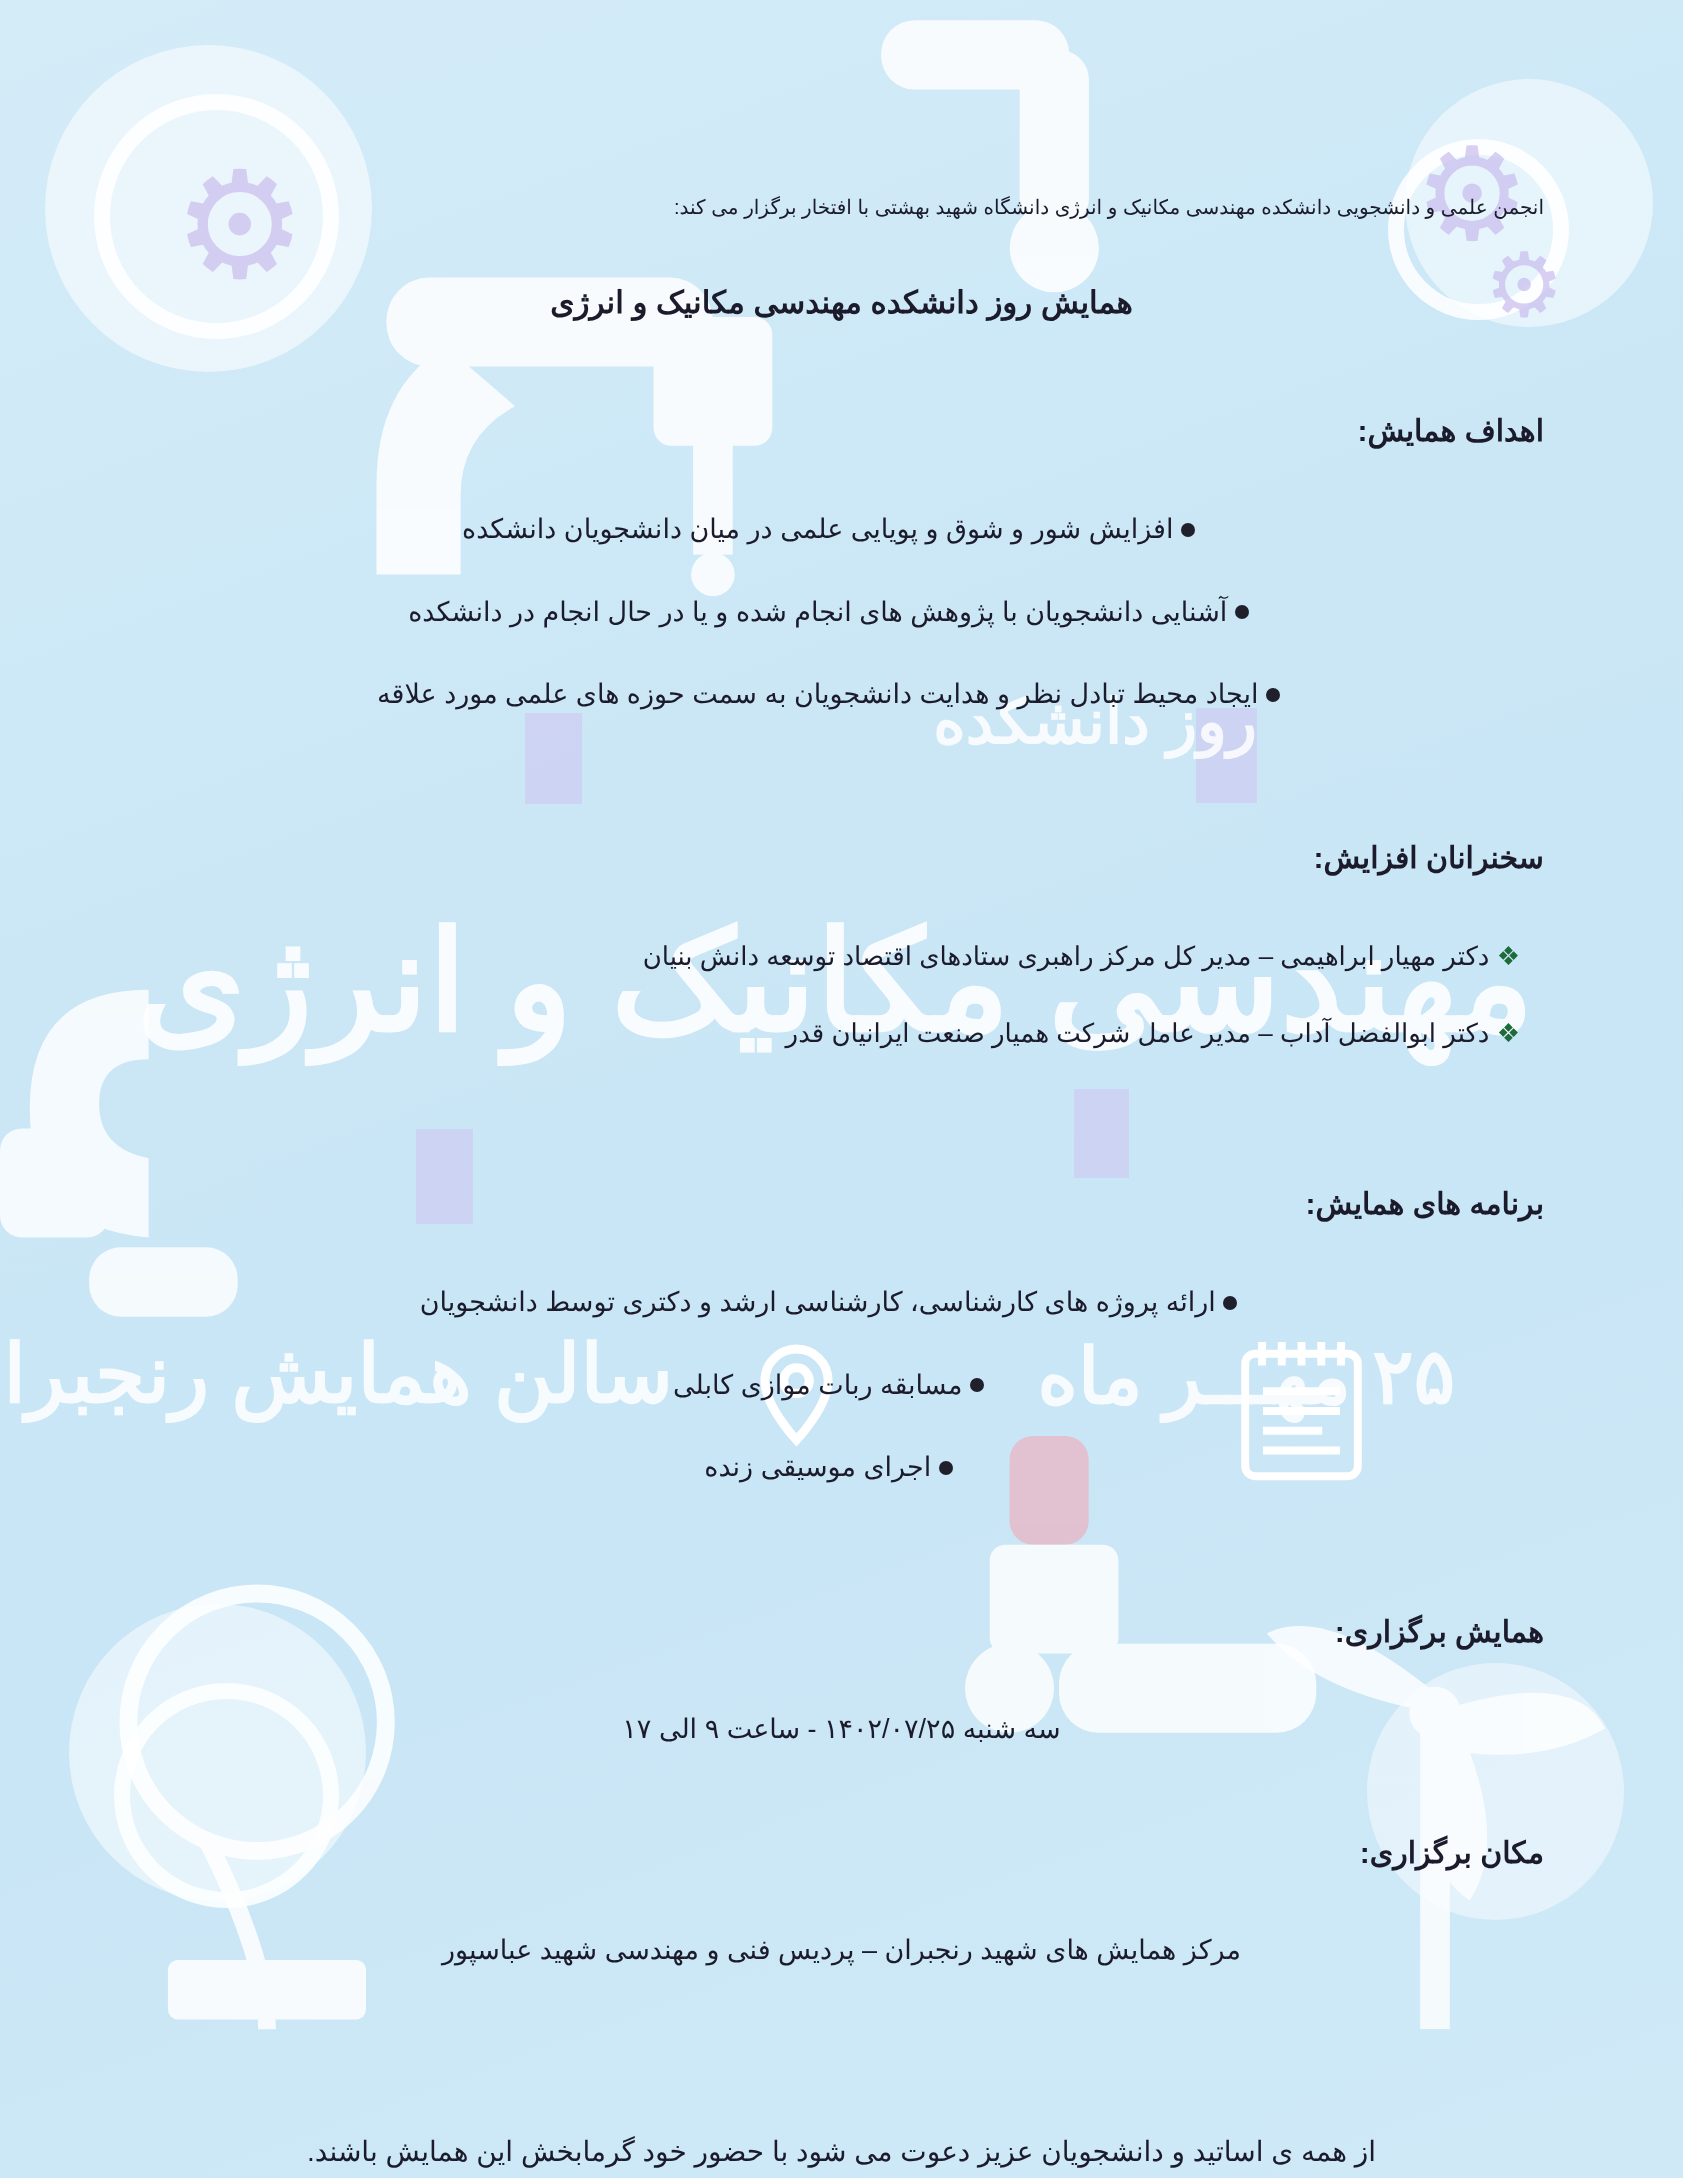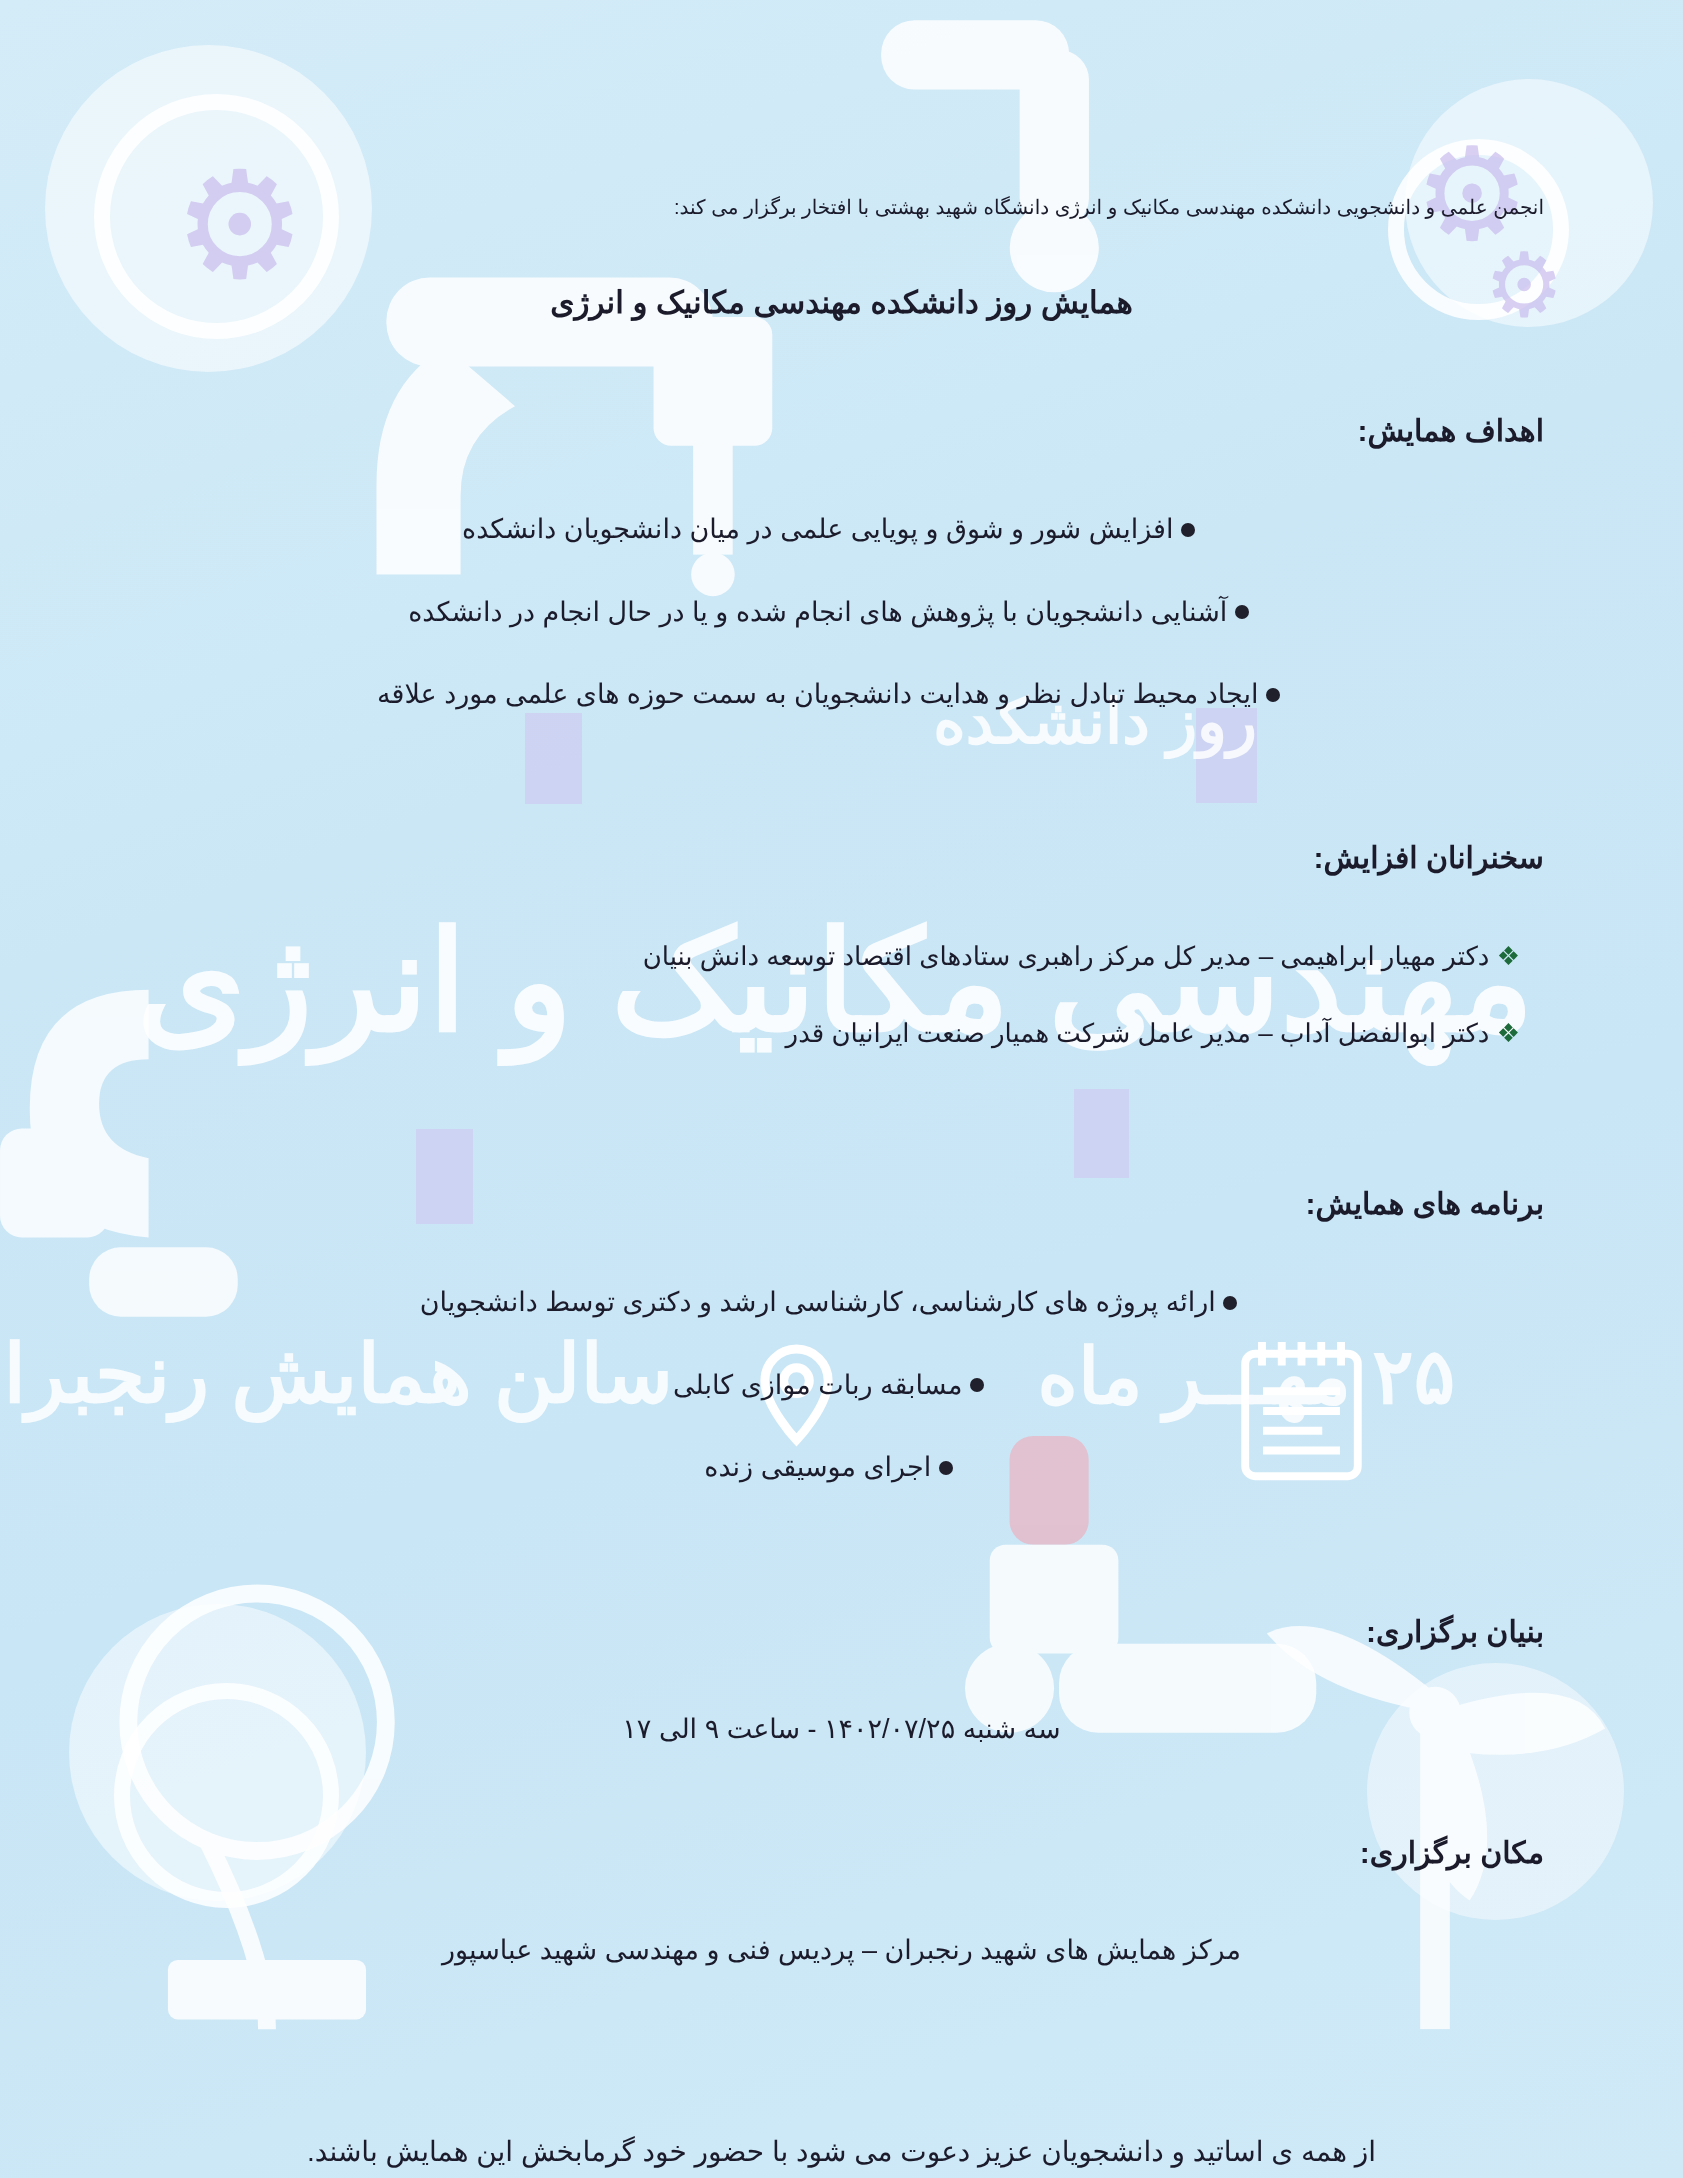--- a/index.html
+++ b/index.html
@@ -337,21 +337,21 @@
       <li>
         <span class="bul"></span>
         <span class="txt">مسابقه ربات موازی کابلی</span>
       </li>
       <li>
         <span class="bul"></span>
         <span class="txt">اجرای موسیقی زنده</span>
       </li>
     </ul>
 
-    <h2 class="section-head sec-time">بنیان برگزاری:</h2>
+    <h2 class="section-head sec-time">همایش برگزاری:</h2>
     <p class="centered-line">سه شنبه ۱۴۰۲/۰۷/۲۵ - ساعت ۹ الی ۱۷</p>
 
     <h2 class="section-head sec-place">مکان برگزاری:</h2>
     <p class="centered-line">مرکز همایش های شهید رنجبران – پردیس فنی و مهندسی شهید عباسپور</p>
 
     <p class="closing">از همه ی اساتید و دانشجویان عزیز دعوت می شود با حضور خود گرمابخش این همایش باشند.</p>
   </div>
 </div>
 
 

